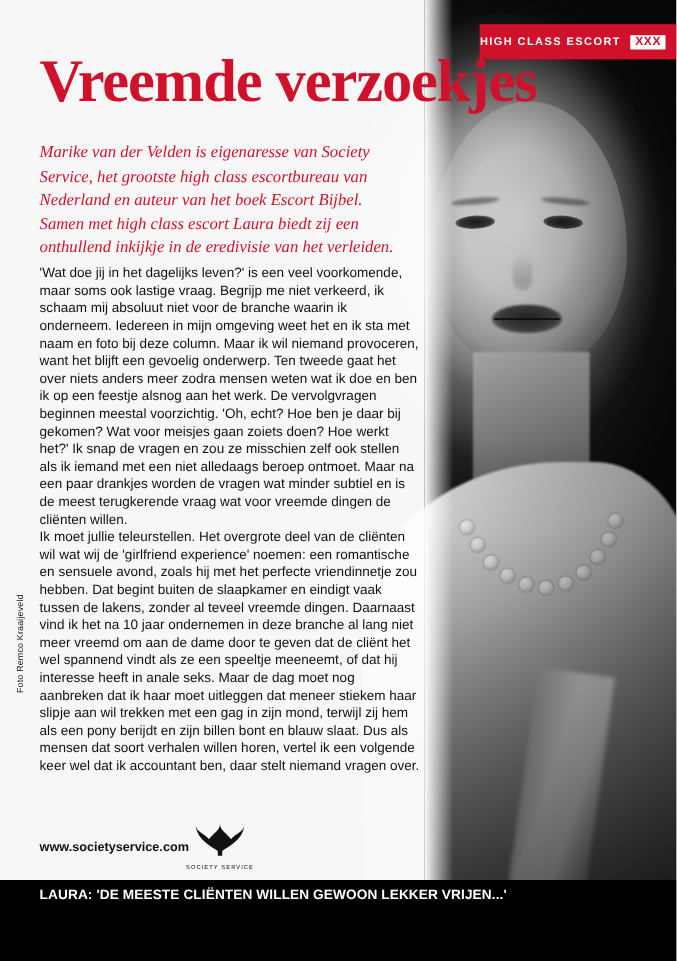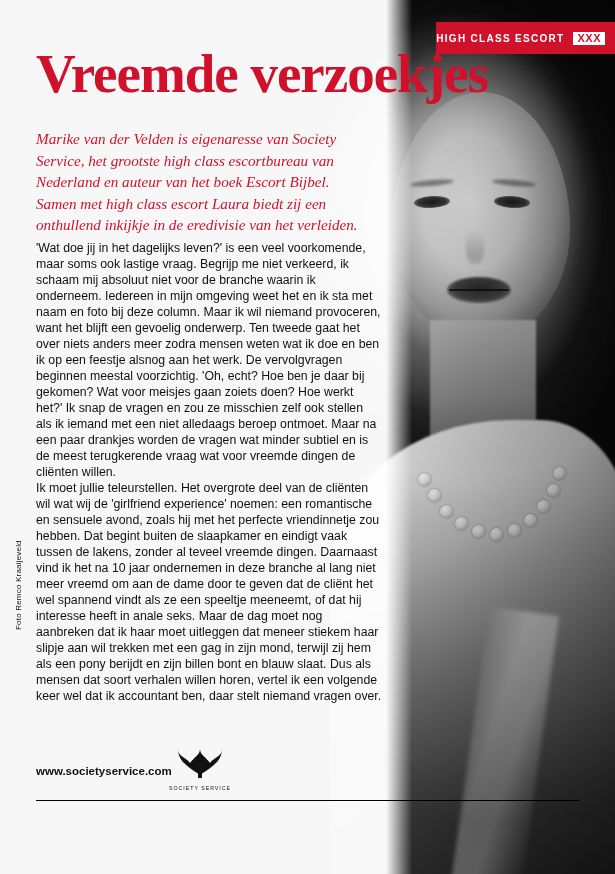--- a/index.html
+++ b/index.html
@@ -387,14 +387,17 @@
   <div class="logo">
     <svg class="logo-mark" viewBox="0 0 56 34">
       <path d="M6 4 C6 18, 20 24, 28 30 C36 24, 50 18, 50 4 C50 12, 42 12, 38 18 C34 12, 28 10, 28 4 C28 10, 22 12, 18 18 C14 12, 6 12, 6 4 Z" fill="#111111"></path>
       <path d="M26 28 L26 33 L30 33 L30 28 Z" fill="#111111"></path>
     </svg>
     <div class="logo-text">SOCIETY SERVICE</div>
   </div>
 
   <div class="bar-rule"></div>
 
+  <div class="bottom-bar">
+    <div class="bottom-bar-text">LAURA: 'DE MEESTE CLIËNTEN WILLEN GEWOON LEKKER VRIJEN...'</div>
+  </div>
 
 </div>
 
 </body></html>

